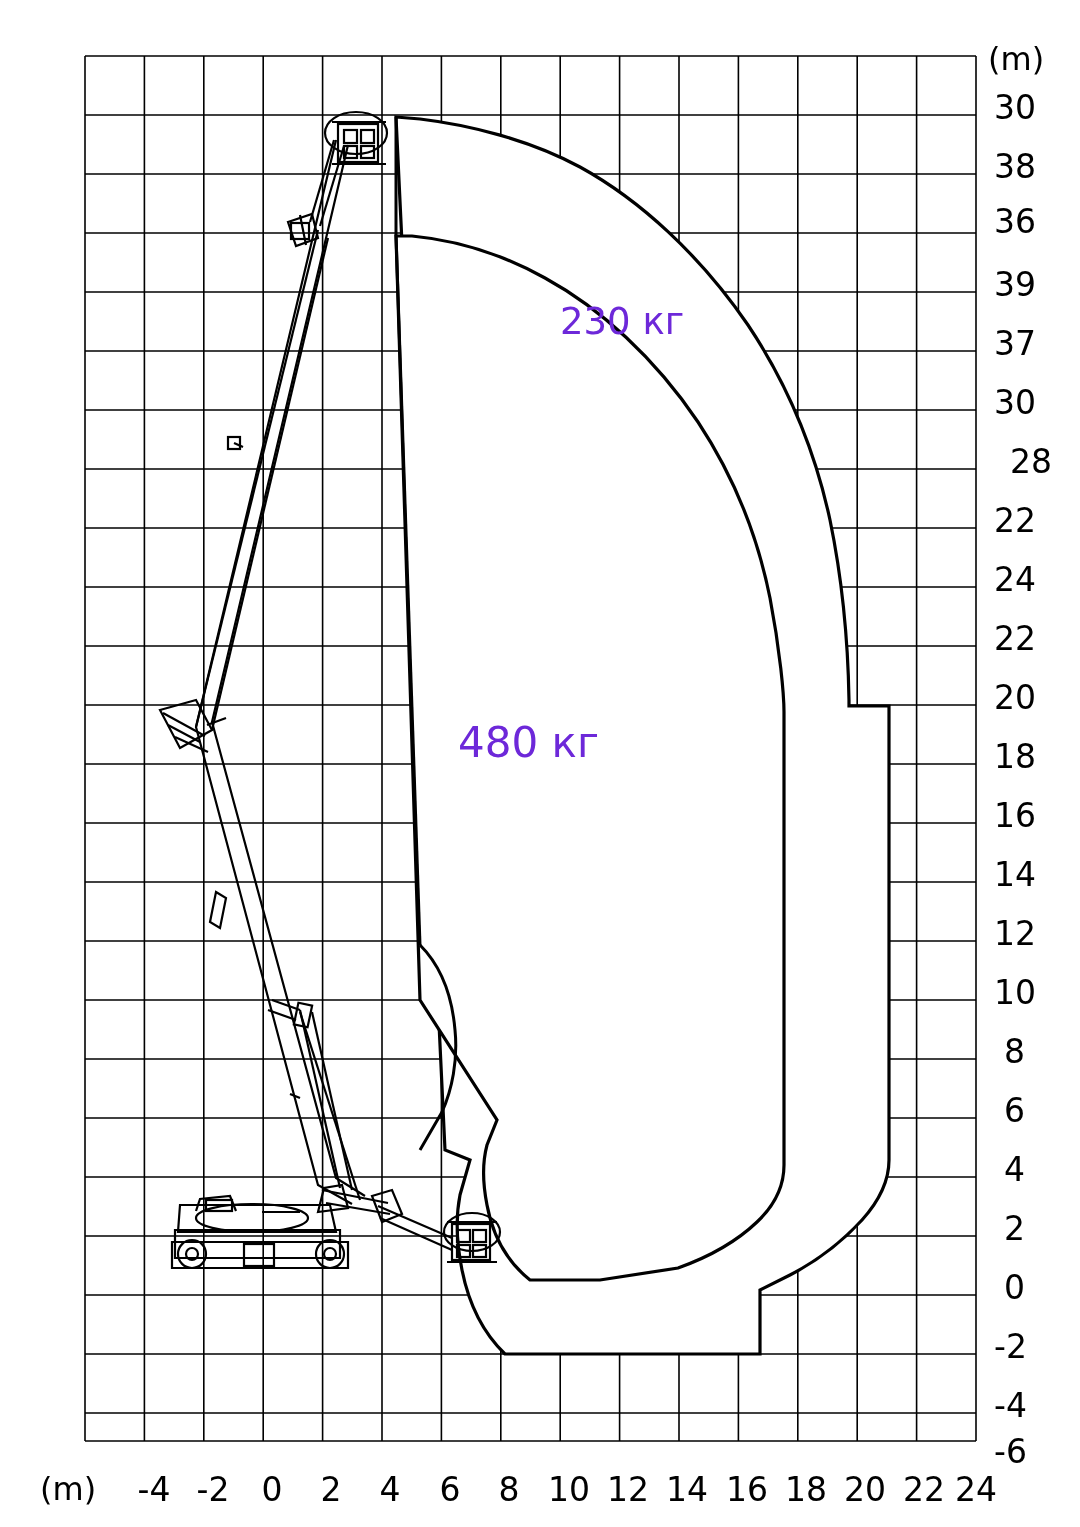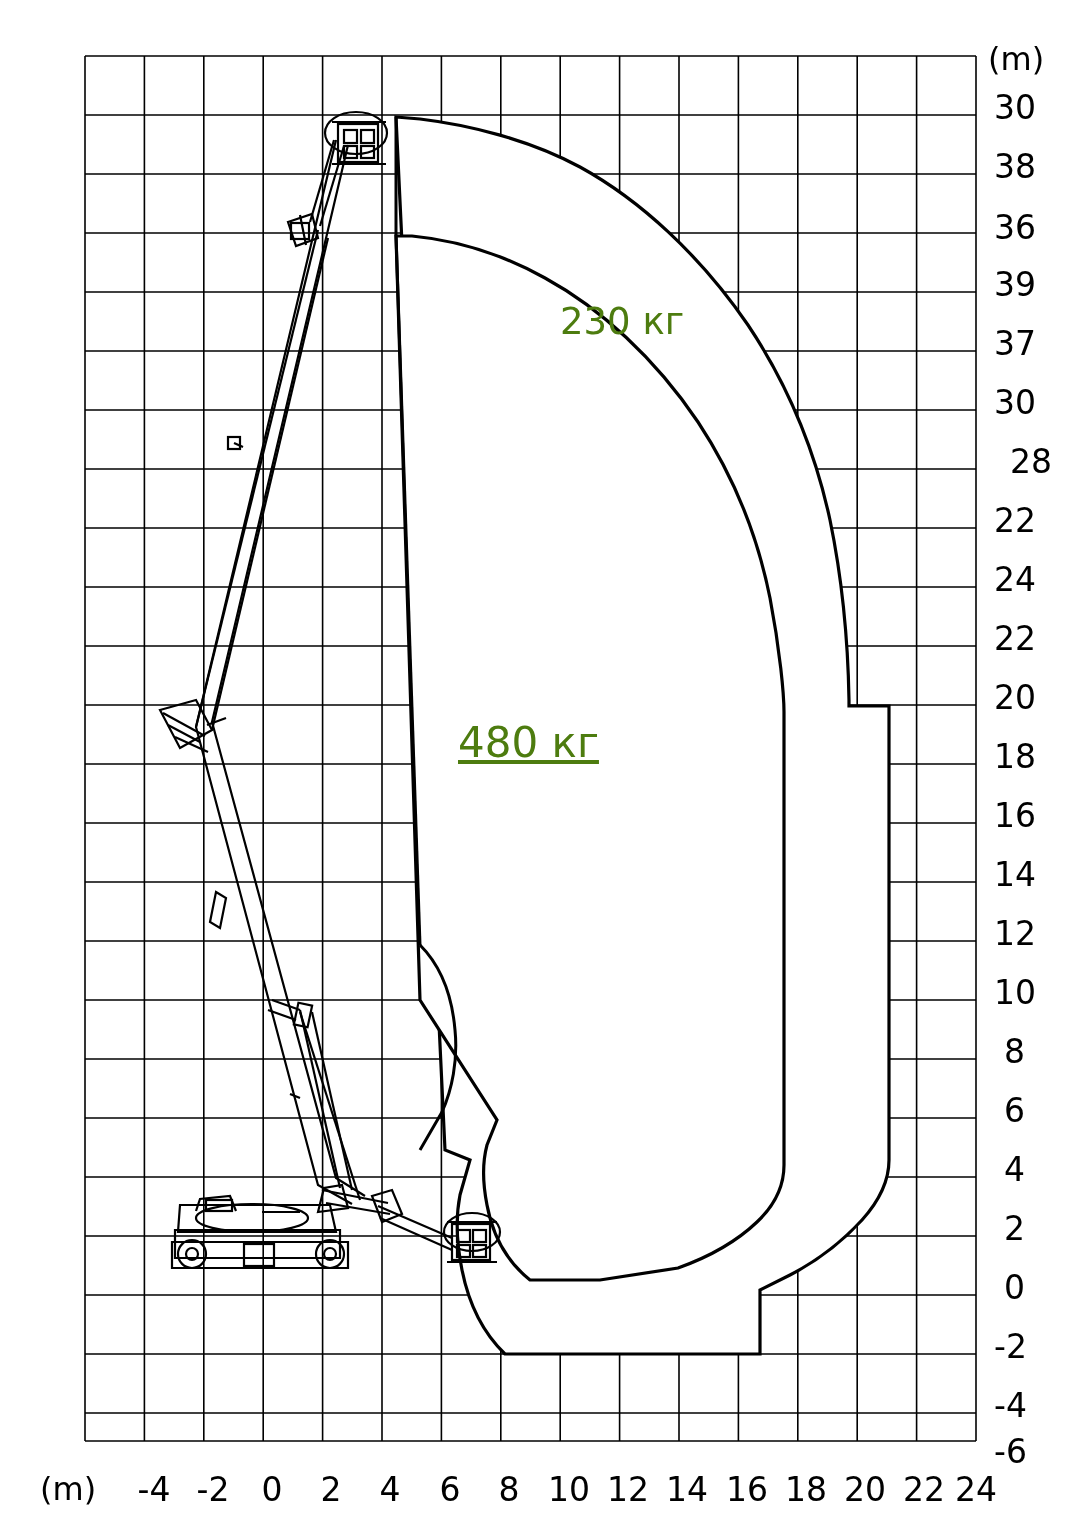--- a/index.html
+++ b/index.html
@@ -34,21 +34,21 @@
   }
   .x-tick {
     text-align: center;
   }
   .unit-label {
     font-size: 32px;
   }
   .area-label {
     position: absolute;
     font-size: 38px;
-    color: #4d7c0f;
+    color: #6d28d9;
     white-space: nowrap;
     font-family: "DejaVu Sans", sans-serif;
   }
   .label-230 {
     font-size: 37px;
   }
   .label-480 {
     font-size: 42px;
   }
 </style>
@@ -225,21 +225,21 @@
       <path d="M 447 1222 L 497 1222"></path>
       <path d="M 447 1262 L 497 1262"></path>
     </g>
 
   </svg>
 
   <div class="axis-label unit-label" style="left:988px; top:40px;">(m)</div>
 
   <div class="axis-label y-tick" style="left:994px; top:88px;">30</div>
   <div class="axis-label y-tick" style="left:994px; top:147px;">38</div>
-  <div class="axis-label y-tick" style="left:994px; top:208px;text-align:center;">36</div>
+  <div class="axis-label y-tick" style="left:994px; top:202px;text-align:center;">36</div>
   <div class="axis-label y-tick" style="left:994px; top:265px;">39</div>
   <div class="axis-label y-tick" style="left:994px; top:324px;">37</div>
   <div class="axis-label y-tick" style="left:994px; top:383px;">30</div>
   <div class="axis-label y-tick" style="left:994px; top:442px;margin-left:16px;">28</div>
   <div class="axis-label y-tick" style="left:994px; top:501px;">22</div>
   <div class="axis-label y-tick" style="left:994px; top:560px;">24</div>
   <div class="axis-label y-tick" style="left:994px; top:619px;">22</div>
   <div class="axis-label y-tick" style="left:994px; top:678px;">20</div>
   <div class="axis-label y-tick" style="left:994px; top:737px;">18</div>
   <div class="axis-label y-tick" style="left:994px; top:796px;">16</div>
@@ -268,15 +268,15 @@
   <div class="axis-label x-tick" style="left:600px; top:1470px; width:56px;">12</div>
   <div class="axis-label x-tick" style="left:659px; top:1470px; width:56px;">14</div>
   <div class="axis-label x-tick" style="left:719px; top:1470px; width:56px;">16</div>
   <div class="axis-label x-tick" style="left:778px; top:1470px; width:56px;">18</div>
   <div class="axis-label x-tick" style="left:837px; top:1470px; width:56px;">20</div>
   <div class="axis-label x-tick" style="left:896px; top:1470px; width:56px;">22</div>
   <div class="axis-label x-tick" style="left:948px; top:1470px; width:56px;">24</div>
 
   <div class="area-label label-230" style="left:560px; top:300px;">230 кг</div>
 
-  <div class="area-label label-480" style="left:458px; top:718px;text-decoration:underline;">480 кг</div>
+  <div class="area-label label-480" style="left:458px; top:718px;">480 кг</div>
 
 </div>
 
 </body></html>

